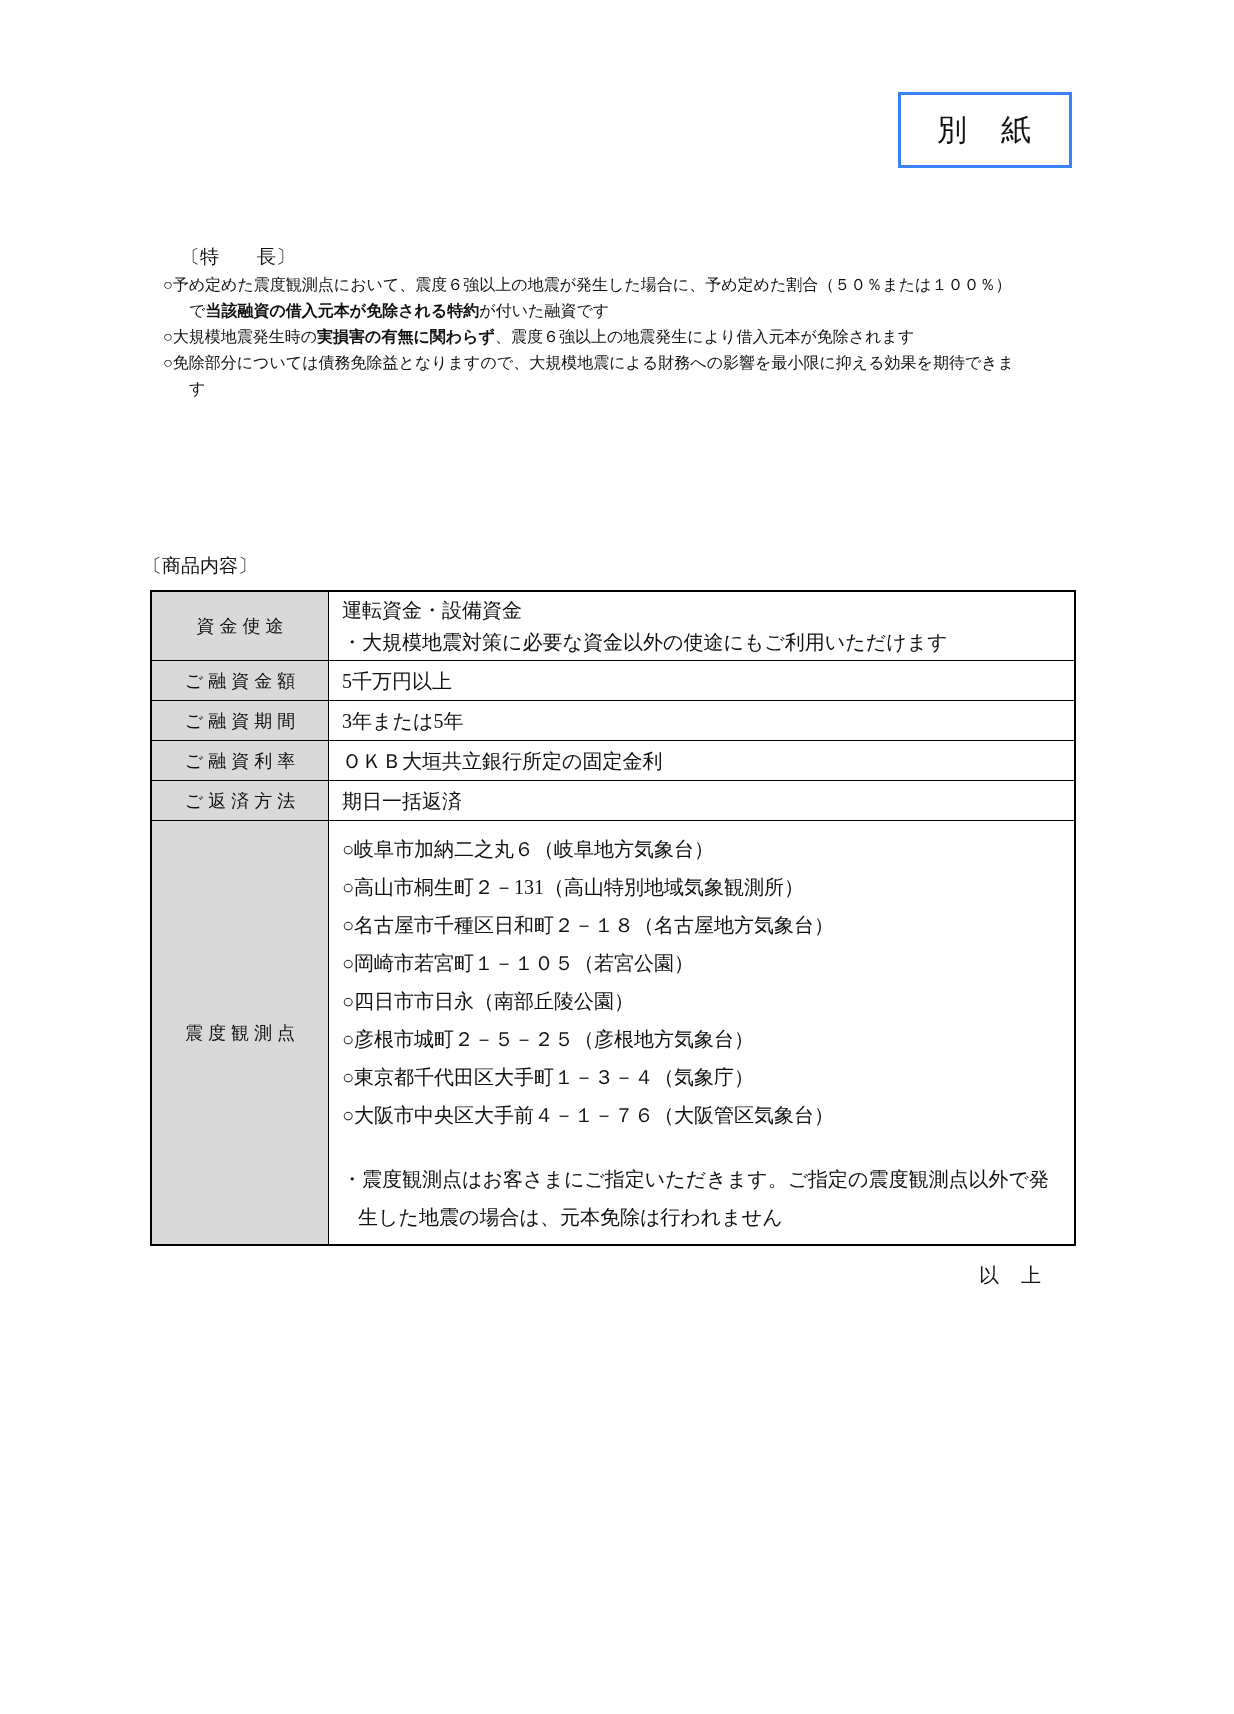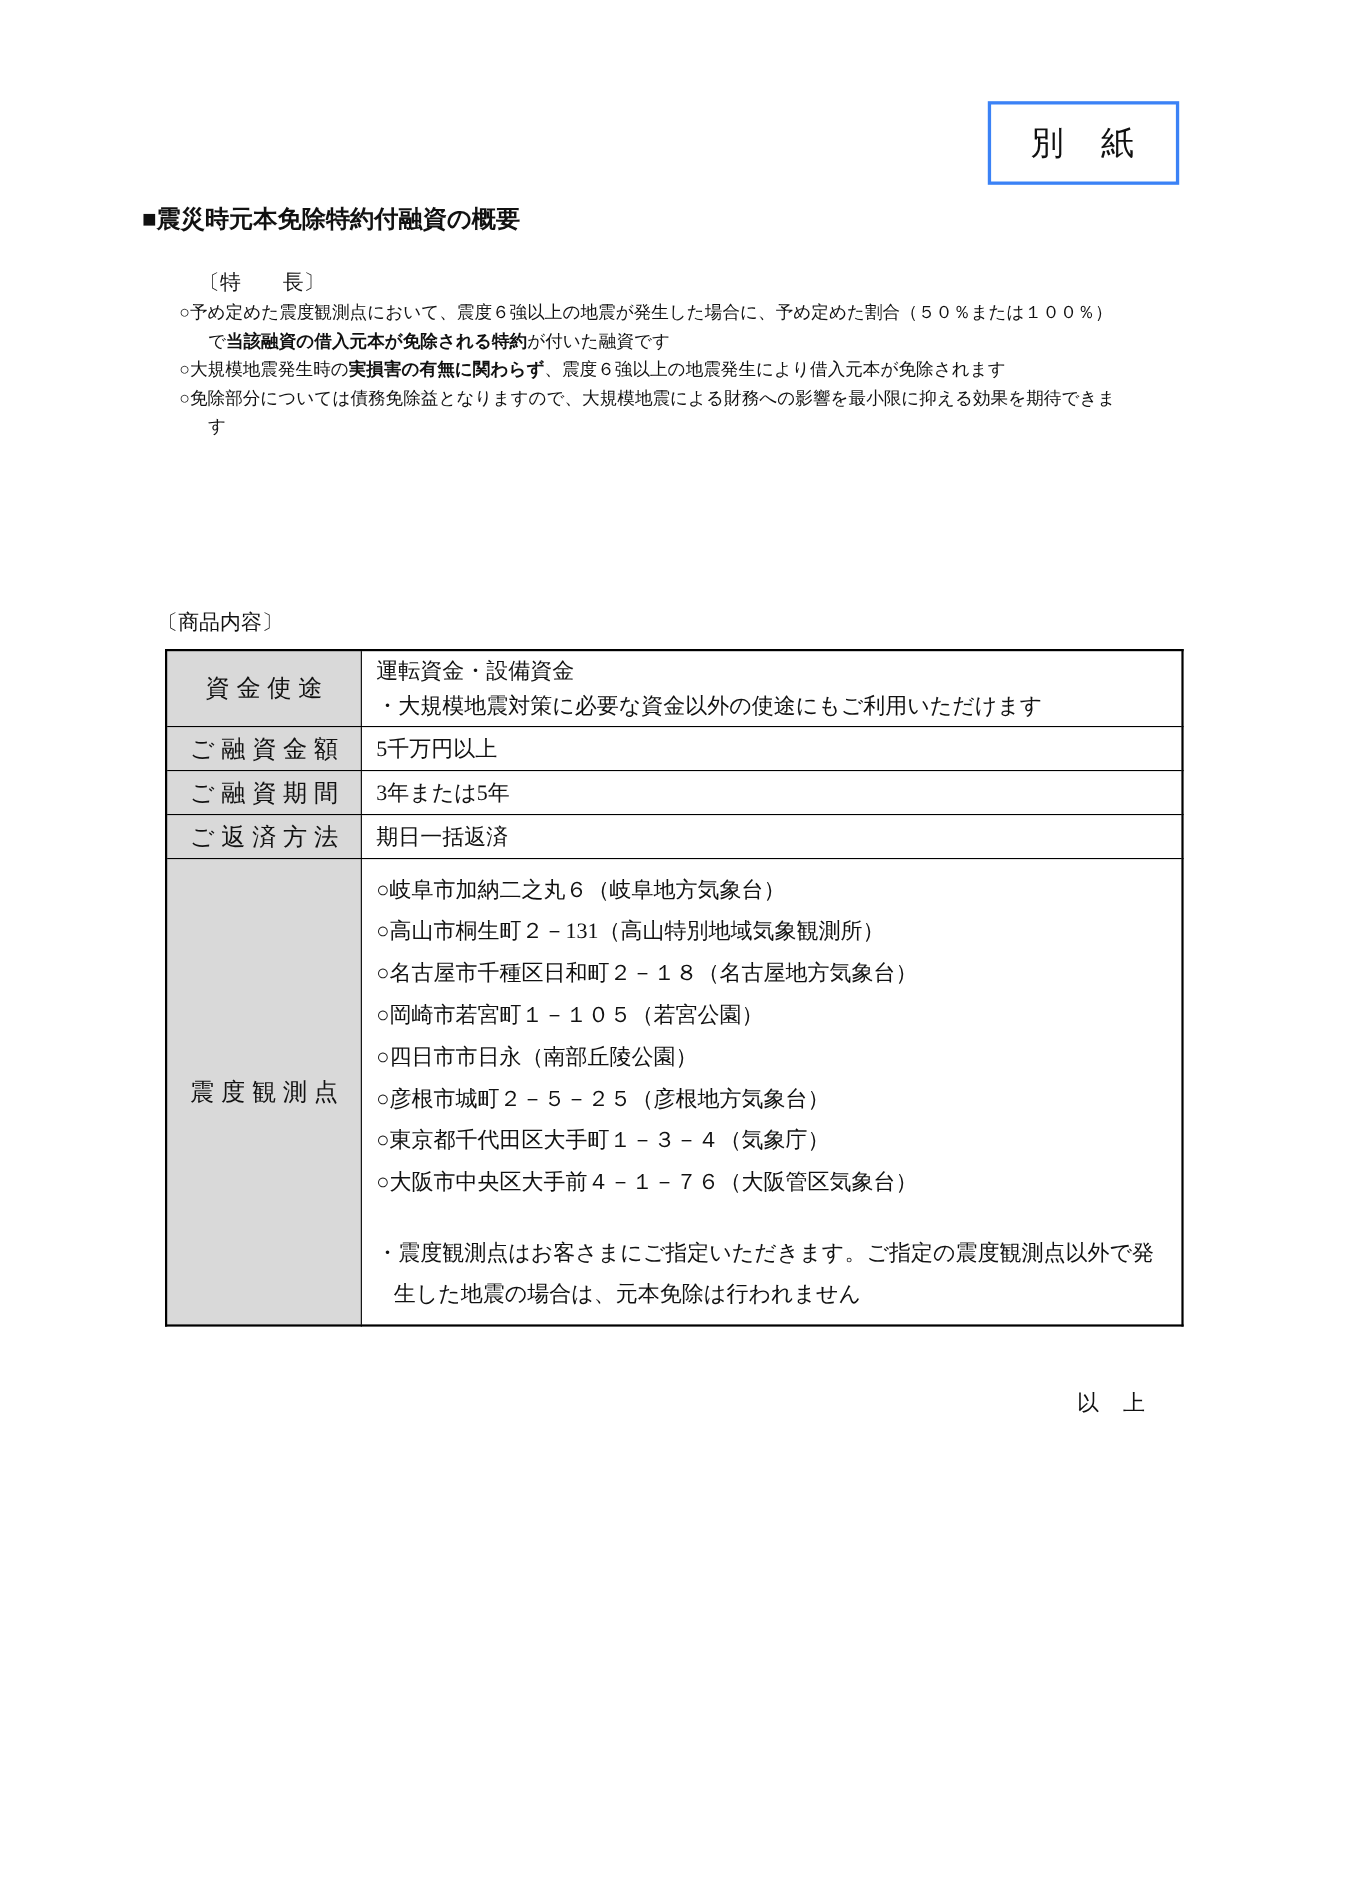--- a/index.html
+++ b/index.html
@@ -44,21 +44,21 @@
     position:absolute;left:150px;top:590px;width:926px;
     border-collapse:collapse;table-layout:fixed;
     font-size:20px;
   }
   .product-table,.product-table th,.product-table td{border:1px solid #000000;}
   .product-table{border:2px solid #000000;}
   .product-table th{
     width:168px;
     background:#d9d9d9;
     font-family:"Liberation Sans","DejaVu Sans",sans-serif;
-    font-size:22px;font-weight:400;
+    font-size:18px;font-weight:400;
     text-align:center;vertical-align:middle;
     padding:0 4px;
   }
   .product-table td{
     padding:2px 6px 2px 13px;vertical-align:middle;
     line-height:32px;
   }
   tr.r-usage{height:66px;}
   tr.r-amount,tr.r-term,tr.r-rate,tr.r-repay{height:40px;}
   tr.r-points{height:415px;}
@@ -76,21 +76,20 @@
 </style>
 </head>
 <body>
 
 <div class="page">
 
   <div class="attachment-box">
     <span>別　紙</span>
   </div>
 
-  <div class="doc-title">■震災時元本免除特約付融資の概要</div>
 
   <div class="sec-heading features-heading">〔特　　長〕</div>
 
   <div class="features">
     <p class="bullet"><span>○予め定めた震度観測点において、震度６強以上の地震が発生した場合に、予め定めた割合（５０％または１００％）で</span><span class="bold-seg">当該融資の借入元本が免除される特約</span><span>が付いた融資です</span></p>
     <p class="bullet"><span>○大規模地震発生時の</span><span class="bold-seg">実損害の有無に関わらず</span><span>、震度６強以上の地震発生により借入元本が免除されます</span></p>
     <p class="bullet"><span>○免除部分については債務免除益となりますので、大規模地震による財務への影響を最小限に抑える効果を期待できます</span><span class="bold-seg"></span><span></span></p>
   </div>
 
   <div class="sec-heading product-heading">〔商品内容〕</div>
@@ -105,20 +104,24 @@
         </td>
       </tr>
       <tr class="r-amount">
         <th>ご 融 資 金 額</th>
         <td>5千万円以上</td>
       </tr>
       <tr class="r-term">
         <th>ご 融 資 期 間</th>
         <td>3年または5年</td>
       </tr>
+      <tr class="r-rate">
+        <th>ご 融 資 利 率</th>
+        <td>ＯＫＢ大垣共立銀行所定の固定金利</td>
+      </tr>
       <tr class="r-repay">
         <th>ご 返 済 方 法</th>
         <td>期日一括返済</td>
       </tr>
       <tr class="r-points">
         <th>震 度 観 測 点</th>
         <td>
           <div class="pt-line">○岐阜市加納二之丸６（岐阜地方気象台）</div>
           <div class="pt-line">○高山市桐生町２－131（高山特別地域気象観測所）</div>
           <div class="pt-line">○名古屋市千種区日和町２－１８（名古屋地方気象台）</div>

